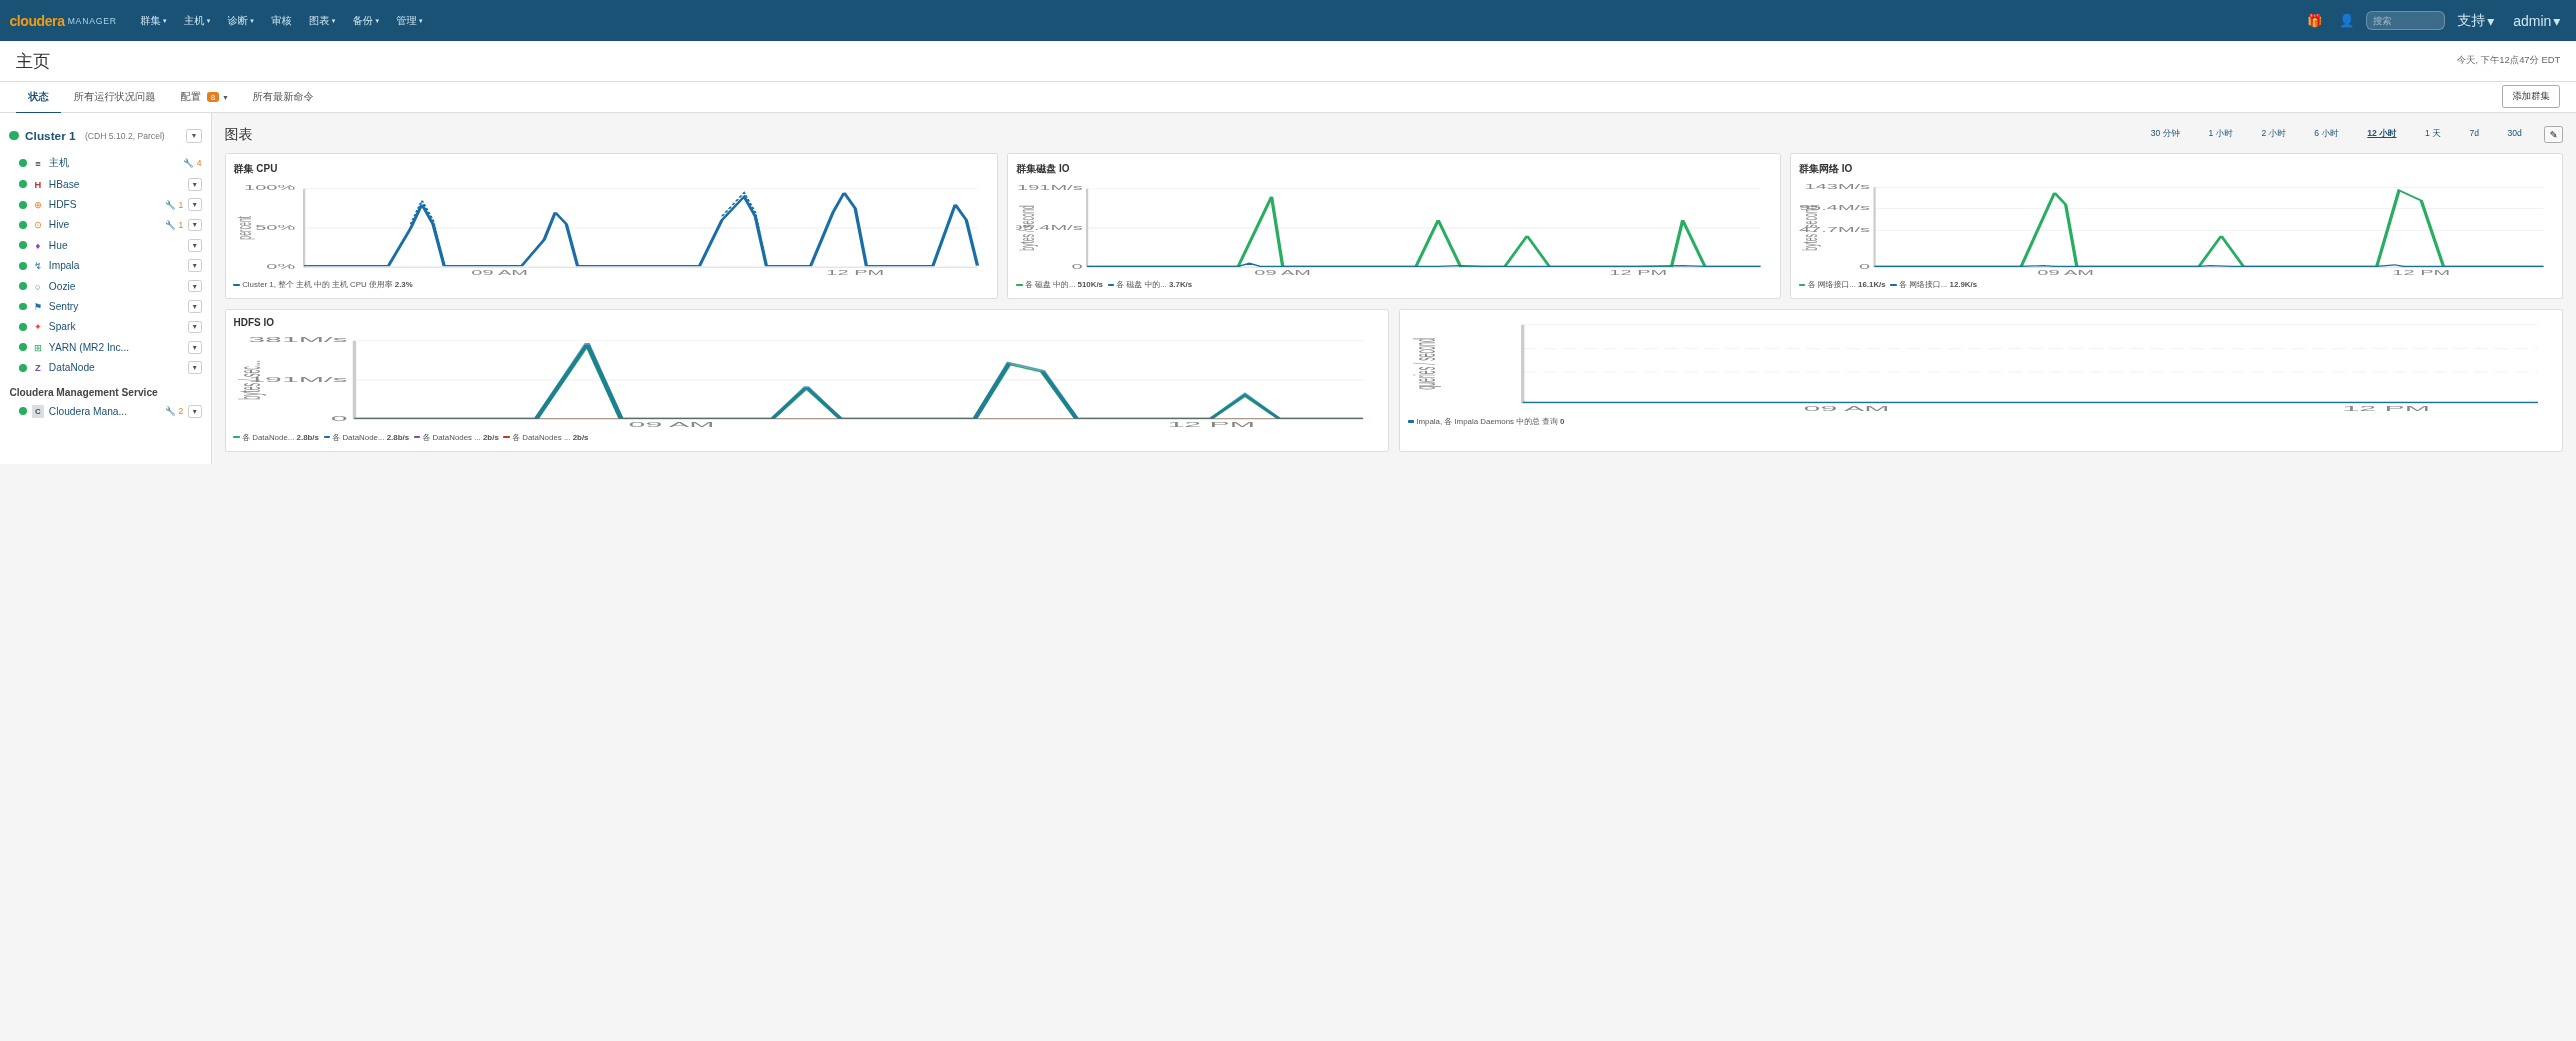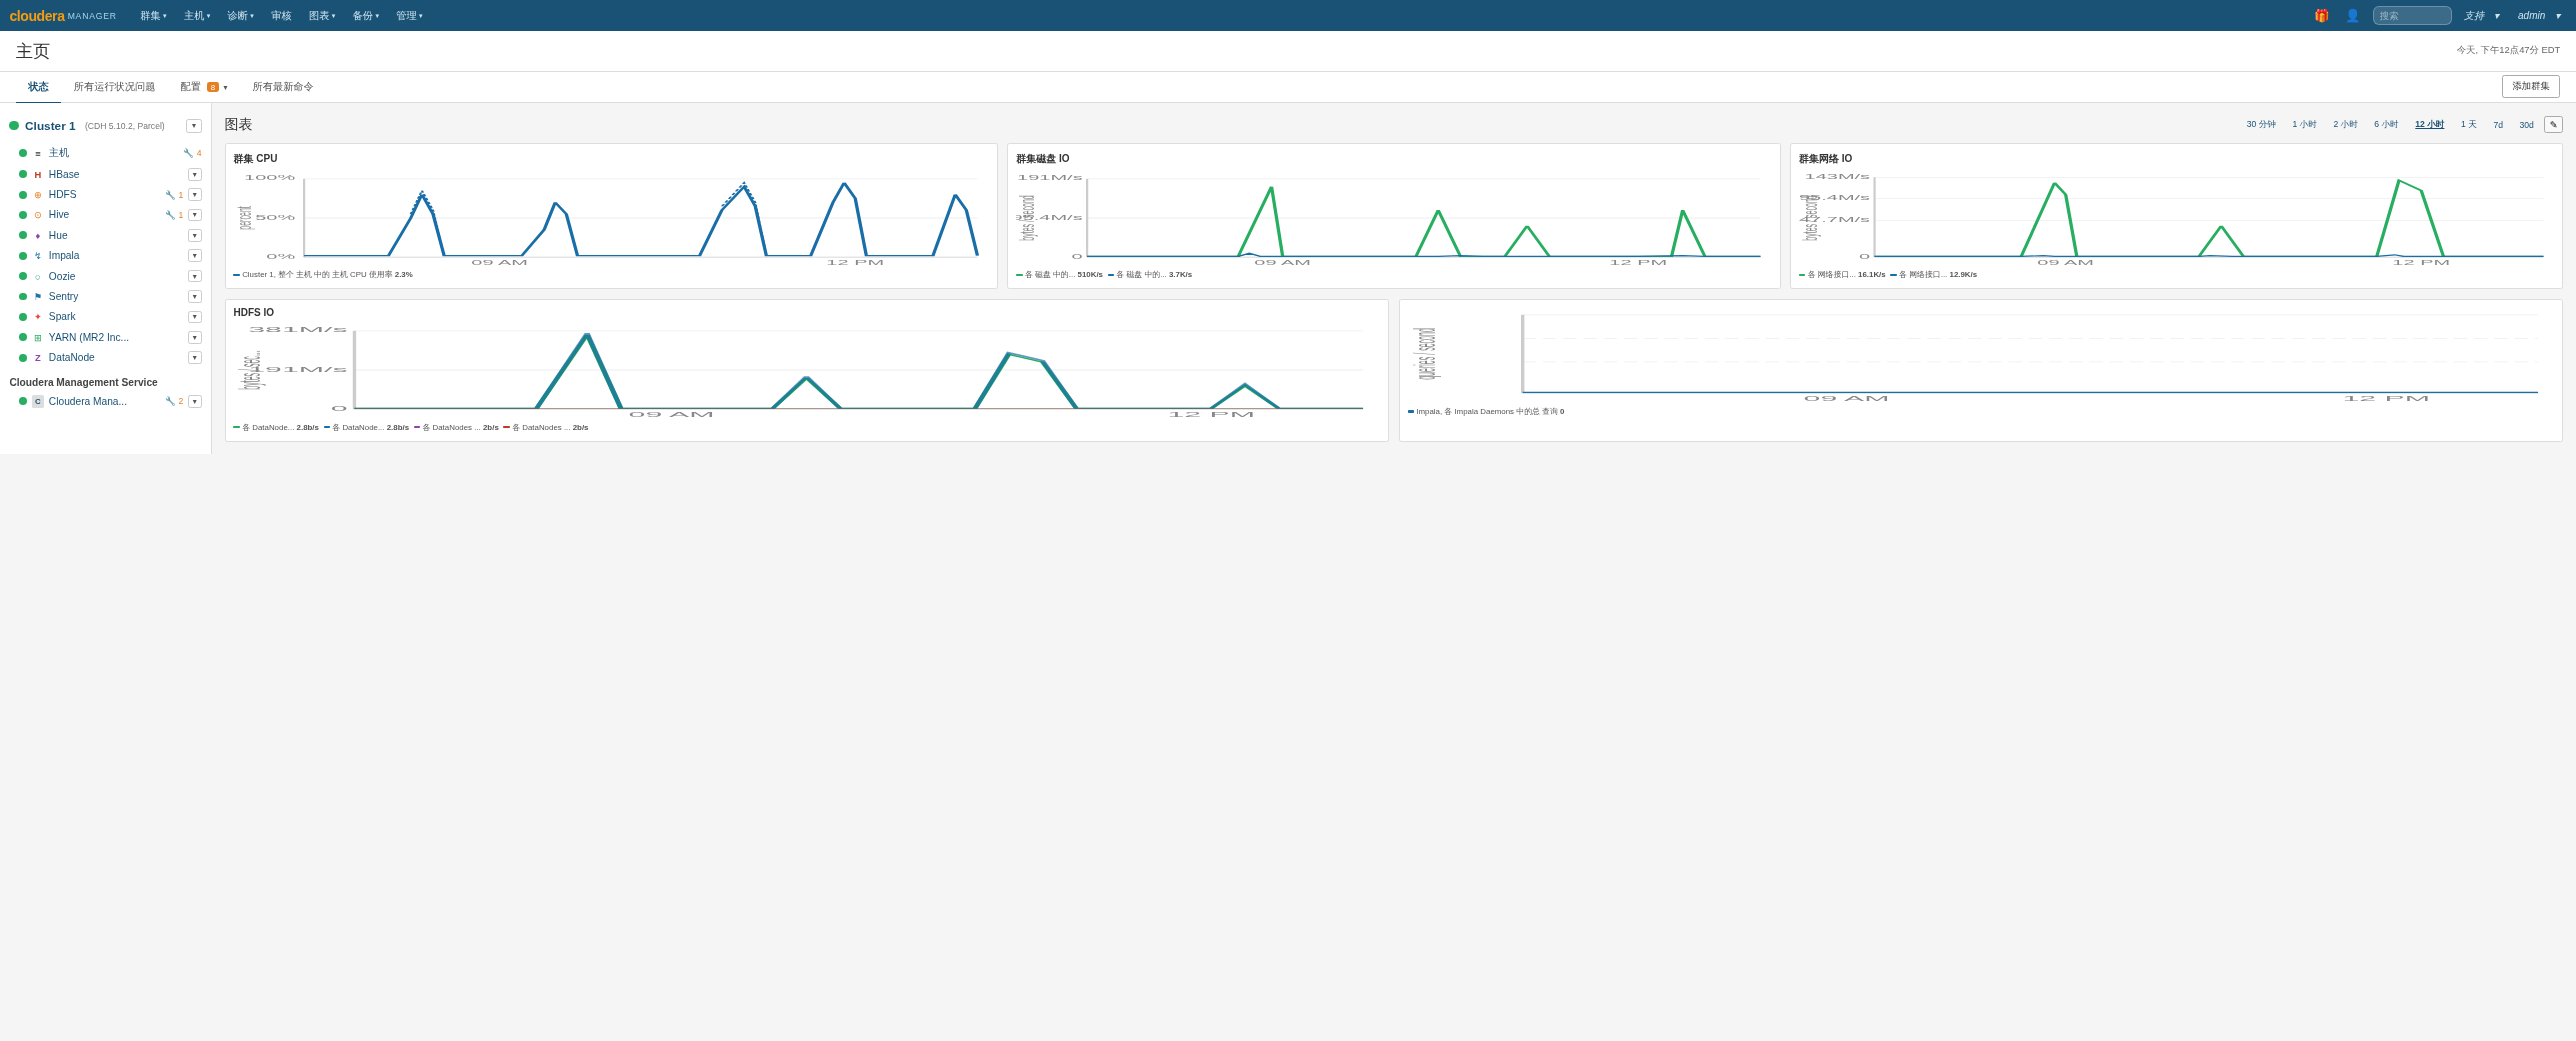--- a/index.html
+++ b/index.html
@@ -2,21 +2,21 @@
 <html style="font-size:12.6px"><head>
   <meta charset="utf-8">
   <style>
     * { margin: 0; padding: 0; box-sizing: border-box; }
     body { font-family: "Microsoft YaHei", Arial, sans-serif; font-size: 10.2px; background: #f5f5f5; color: #333; }
 
     
     .top-nav {
       background: #1a5276;
       color: #fff;
-      height: 31px;
+      height: 41px;
       display: flex;
       align-items: center;
       padding: 0 9.4px;
       gap: 0;
     }
     .nav-brand {
       display: flex;
       align-items: center;
       margin-right: 15.7px;
     }
@@ -72,23 +72,22 @@
       font-size: 9.4px;
       width: 79px;
     }
     .nav-search::placeholder { color: rgba(255,255,255,0.5); }
     .nav-support, .nav-admin {
       color: #cce5f0;
       padding: 0 6.3px;
       cursor: pointer;
       display: flex;
       align-items: center;
-      gap: 10px;
-      font-size: 10px;
-      font-style: italic;
+      gap: 2px;
+      font-size: 14px;
     }
 
     
     .page-header {
       background: #fff;
       padding: 7.9px 15.7px;
       border-bottom: 0.8px solid #ddd;
       display: flex;
       align-items: center;
       justify-content: space-between;
@@ -266,22 +265,22 @@
       justify-content: space-between;
       margin-bottom: 9.4px;
     }
     .charts-title {
       font-size: 14px;
       font-weight: normal;
       color: #333;
     }
     .time-controls {
       display: flex;
-      align-items: center;
-      gap: 4px;
+      align-items: flex-start;
+      gap: 16px;
     }
     .time-btn {
       padding: 2.4px 6.3px;
       font-size: 8.6px;
       cursor: pointer;
       border: none;
       background: none;
       color: #1a5276;
       border-radius: 2.4px;
     }

